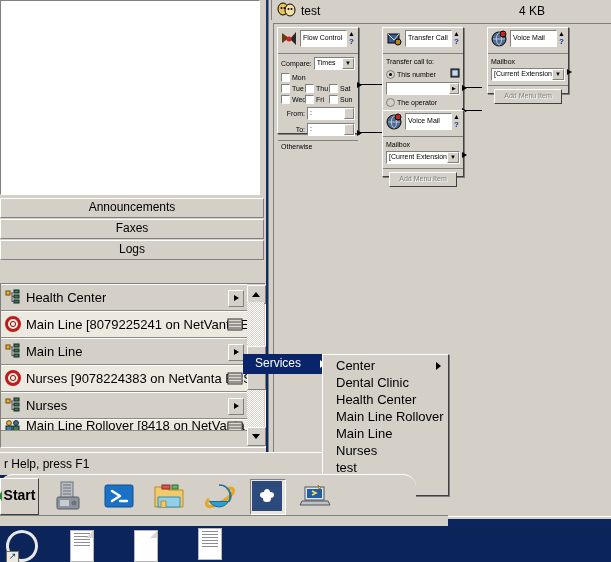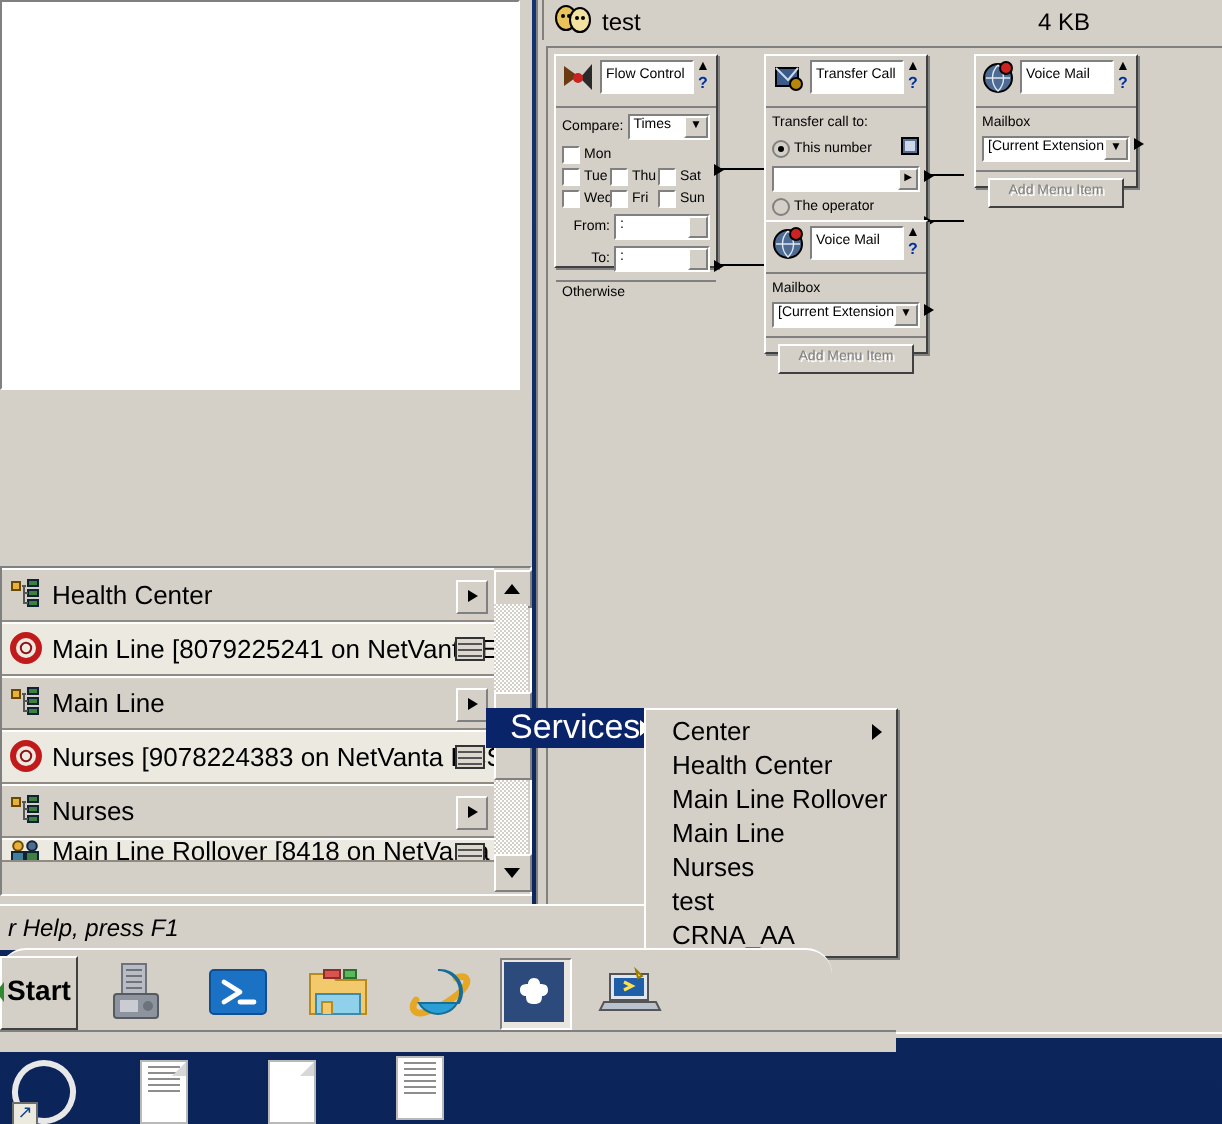--- a/index.html
+++ b/index.html
@@ -183,28 +183,27 @@
       linear-gradient(45deg,#fff 25%,#d4d0c8 25%,#d4d0c8 75%,#fff 75%);
     background-size:2px 2px;background-position:0 0,1px 1px;background-color:#d4d0c8;
   }
   #sb-thumb{
     position:absolute;left:0;top:44px;width:17px;height:42px;background:#d4d0c8;
     border:1px solid;border-color:#fff #808080 #808080 #fff;
   }
   #statusbar{
     position:absolute;left:0;top:452px;width:448px;height:22px;background:#d4d0c8;
     border-top:1px solid #fff;
-    font-style:italic;
   }
   #statusbar .st{position:absolute;left:4px;top:4px;font-size:12px;color:#000;}
 
   
   #services-item{
     position:absolute;left:243px;top:354px;width:88px;height:20px;
-    background:#0a246a;color:#fff;font-size:17px;line-height:19px;padding-left:12px;
+    background:#0a246a;color:#fff;font-size:12px;line-height:19px;padding-left:12px;
     box-sizing:border-box;
   }
   #services-item .tri{
     position:absolute;right:6px;top:6px;width:0;height:0;border-style:solid;
     border-width:4px 0 4px 5px;border-color:transparent transparent transparent #fff;
   }
   #services-menu{
     position:absolute;left:322px;top:354px;width:125px;
     background:#d4d0c8;border:1px solid;border-color:#fff #404040 #404040 #fff;
     box-shadow:1px 1px 0 #808080;padding:2px 0;
@@ -488,20 +487,23 @@
     </div>
 
   </div>
 </div>
 
 <div id="left-window">
 
   <div id="left-top-pane"></div>
 
   <div id="bar-group">
+    <div class="barbtn">Announcements</div>
+    <div class="barbtn">Faxes</div>
+    <div class="barbtn">Logs</div>
   </div>
 
   <div id="list-pane">
 
     <div class="li" style="margin-right:18px;">
       <span class="ic">
         <svg width="16" height="16" viewBox="0 0 16 16">
           <rect x="1" y="2" width="4" height="4" fill="#e8b23a" stroke="#6b4a00"></rect>
           <rect x="9" y="1" width="5" height="3" fill="#3f7f3f" stroke="#123"></rect>
           <rect x="9" y="6" width="5" height="3" fill="#3f7f3f" stroke="#123"></rect>
@@ -609,20 +611,23 @@
   <span>Services</span>
   <span class="tri"></span>
 </div>
 
 <div id="services-menu">
   <div class="mi">
     <span>Center</span>
     <span class="tri"></span>
   </div>
   <div class="mi">
+    <span>Dental Clinic</span>
+  </div>
+  <div class="mi">
     <span>Health Center</span>
   </div>
   <div class="mi">
     <span>Main Line Rollover</span>
   </div>
   <div class="mi">
     <span>Main Line</span>
   </div>
   <div class="mi">
     <span>Nurses</span>

